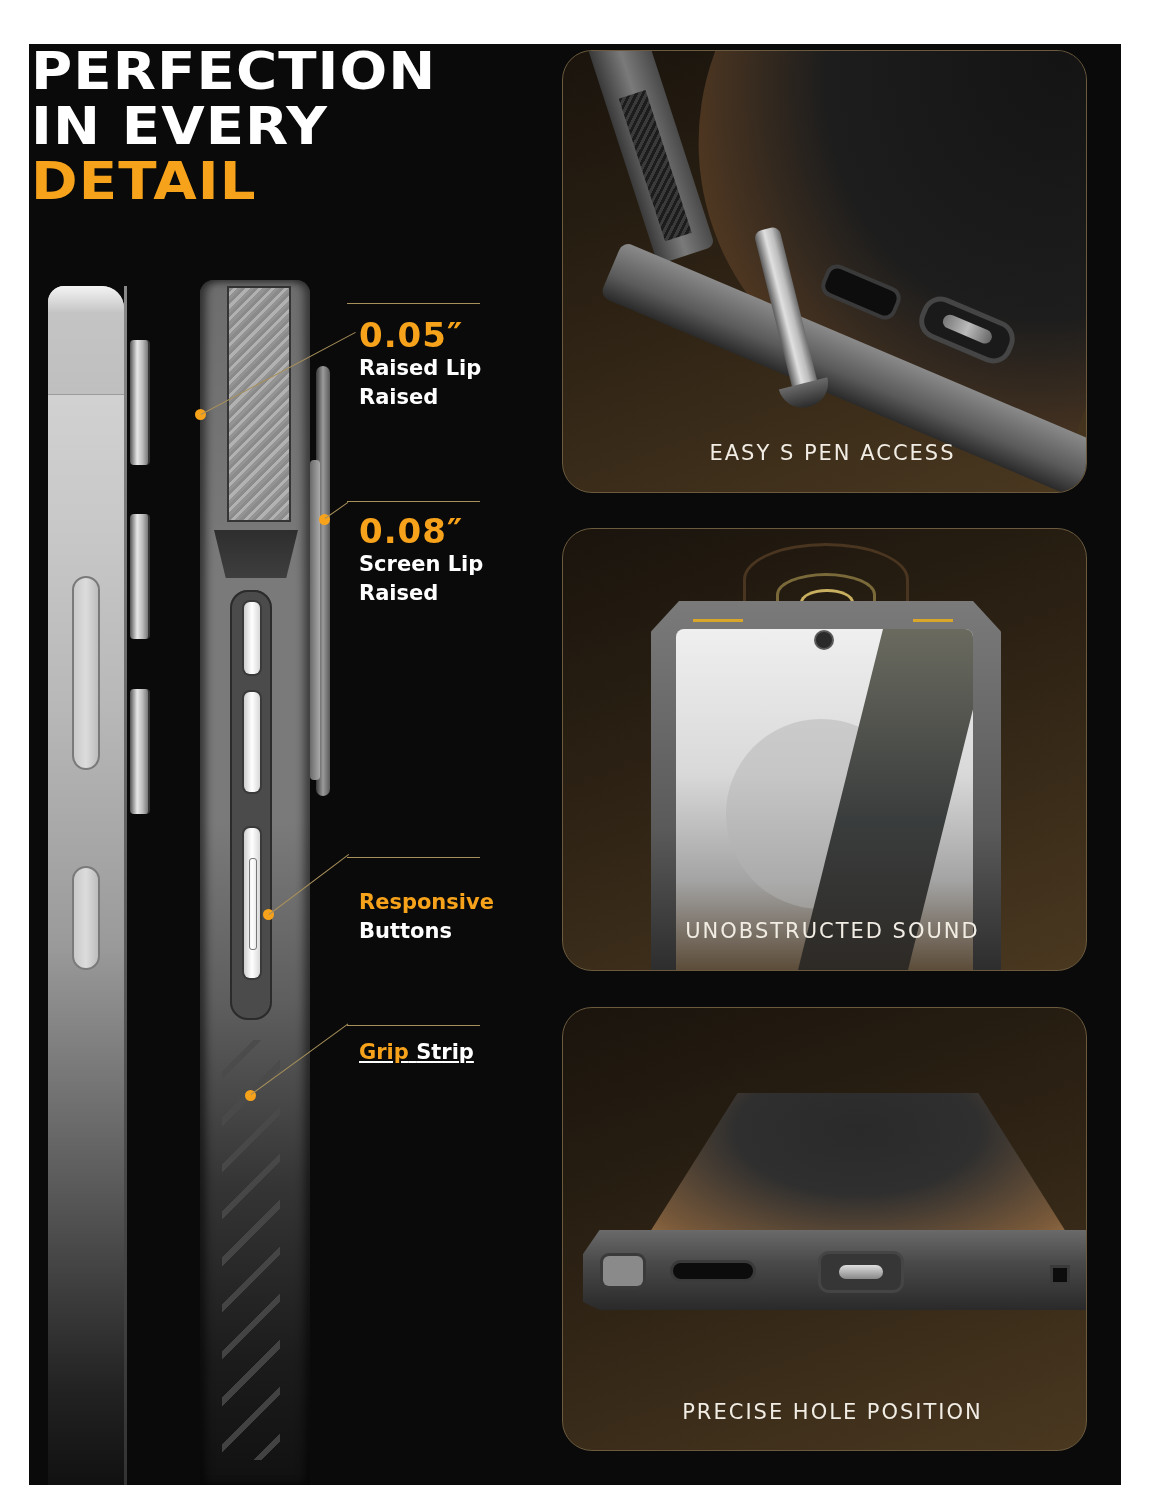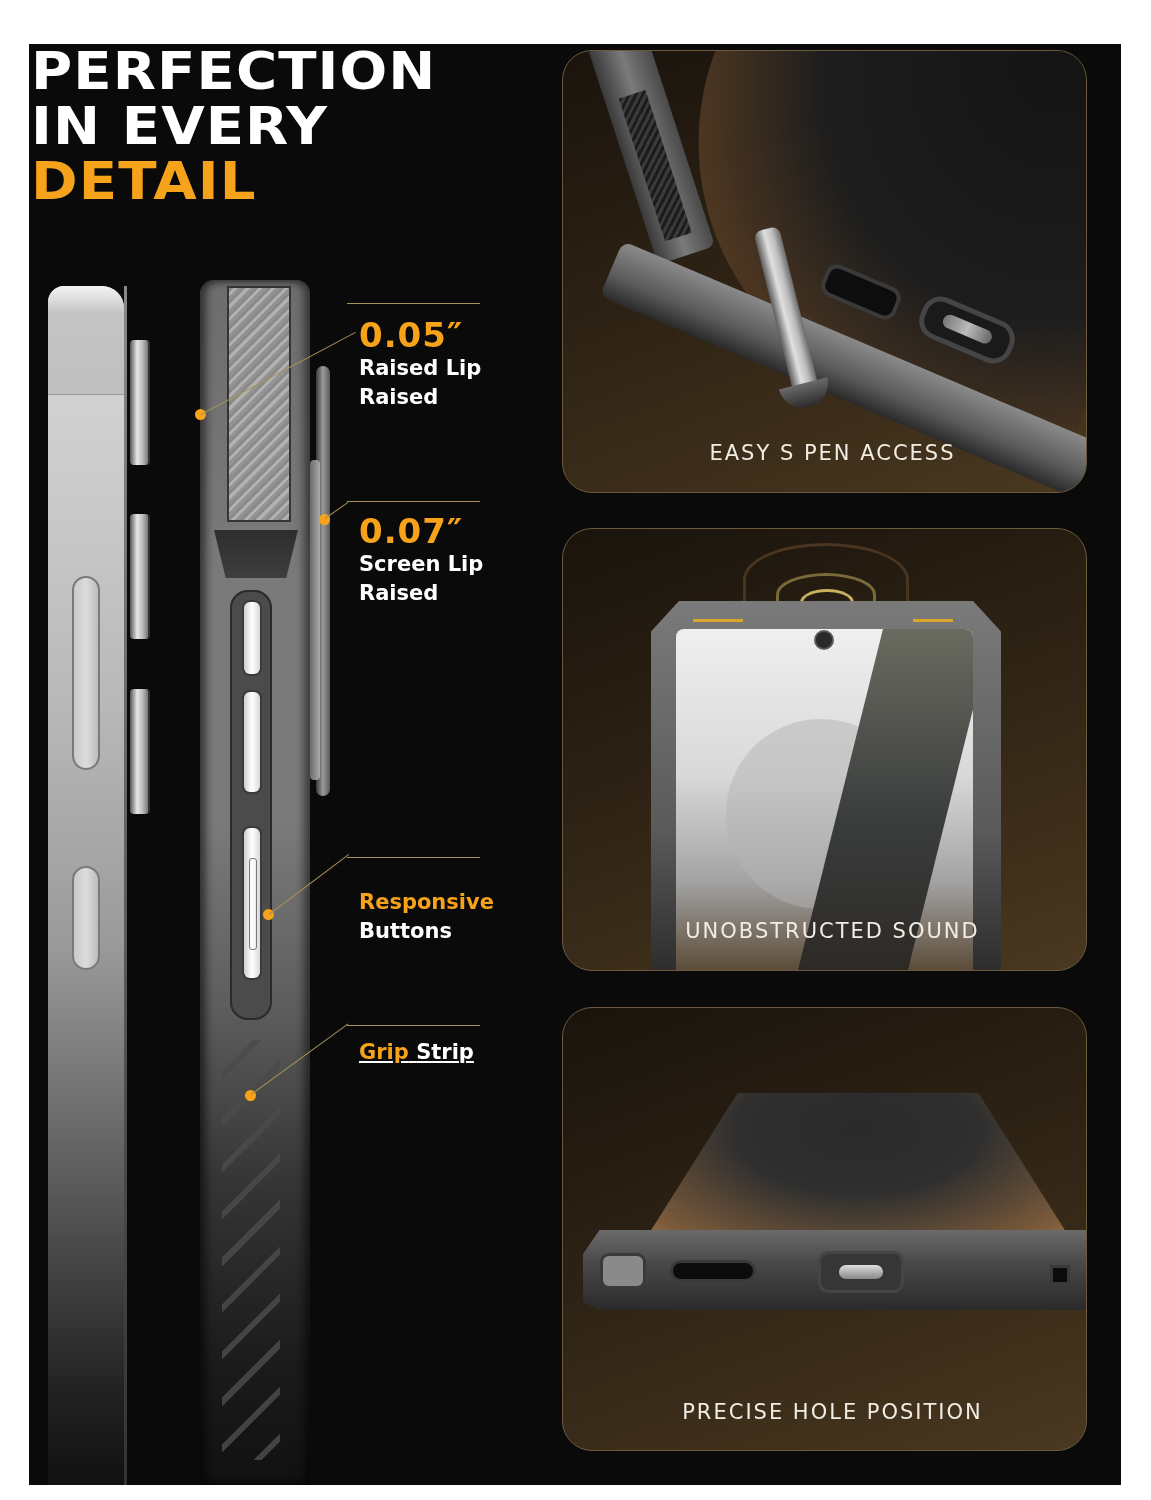--- a/index.html
+++ b/index.html
@@ -117,21 +117,21 @@
   <div class="callout" style="top:272px;">
     <div class="big">0.05″</div>
     <div class="txt">Raised Lip</div>
     <div class="txt">Raised</div>
   </div>
 
   <div class="dot" style="left:290px;top:470px;"></div>
   <div class="leader" style="left:296px;top:474px;width:28px;transform:rotate(-35deg);"></div>
   <div class="hline" style="left:318px;top:457px;width:133px;"></div>
   <div class="callout" style="top:468px;">
-    <div class="big">0.07″</div>
+    <div class="big">0.08″</div>
     <div class="txt">Screen Lip</div>
     <div class="txt">Raised</div>
   </div>
 
   <div class="dot" style="left:234px;top:865px;"></div>
   <div class="leader" style="left:240px;top:870px;width:100px;transform:rotate(-37deg);"></div>
   <div class="hline" style="left:318px;top:813px;width:133px;"></div>
   <div class="callout" style="top:828px;margin-top:16px;">
     <div class="txt orange">Responsive</div>
     <div class="txt">Buttons</div>

